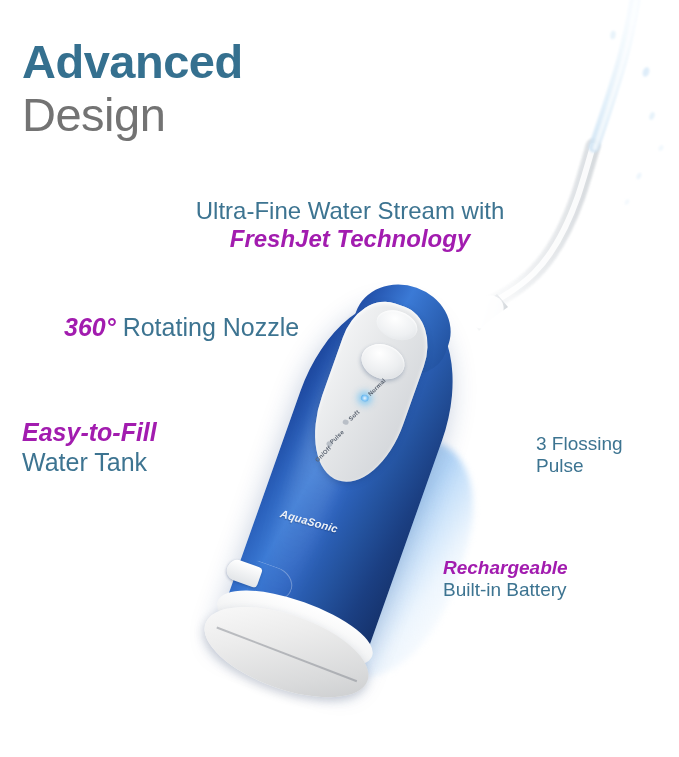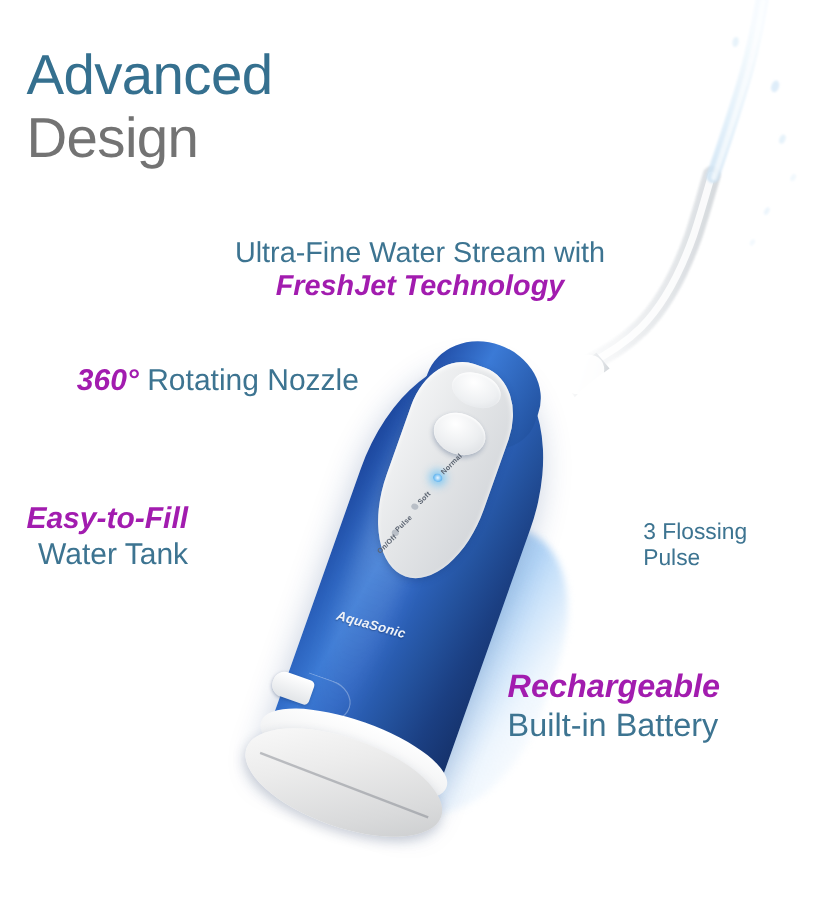--- a/index.html
+++ b/index.html
@@ -13,21 +13,21 @@
   }
 
   #page {
     position:relative;
     width:679px; height:757px;
     background:#ffffff;
     overflow:hidden;
   }
 
   
-  .hd-bold   { font-weight:400; color:#35708f; letter-spacing:-0.5px; }
+  .hd-bold   { font-weight:700; color:#35708f; letter-spacing:-0.5px; }
   .hd-light  { font-weight:300; color:#737373; letter-spacing:-0.5px; }
   .cal-bold  { font-weight:700; color:#a21caf;font-style:italic; }
   .cal-light { font-weight:300; color:#3d7491; }
 
   
   #title-block {
     position:absolute; left:22px; top:36px;
     line-height:1.0;
   }
   #title-line-1 { font-size:47px; line-height:1.12; }
@@ -38,24 +38,24 @@
     position:absolute; left:175px; top:197px;
     width:350px; text-align:center; line-height:1.18;
   }
   #subtitle-line-1 { font-size:24px; display:block; }
   #subtitle-line-2 { font-size:24px; display:block; }
 
   
   .callout { position:absolute; line-height:1.18; }
   .callout .l1, .callout .l2 { display:block; }
 
-  #callout-nozzle  { left:64px;  top:303px; font-size:25px; white-space:nowrap; }
-  #callout-tank    { left:22px;  top:418px; font-size:25px;text-align:right; }
+  #callout-nozzle  { left:64px;  top:313px; font-size:25px; white-space:nowrap; }
+  #callout-tank    { left:22px;  top:418px; font-size:25px; }
   #callout-modes   { left:536px; top:433px; font-size:19px; }
-  #callout-battery { left:423px; top:557px; font-size:27px; }
+  #callout-battery { left:443px; top:557px; font-size:19px; }
 
   
   #device-stage {
     position:absolute; left:0; top:0;
     width:679px; height:757px;
     pointer-events:none;
   }
 
   
   #tank-glow {

